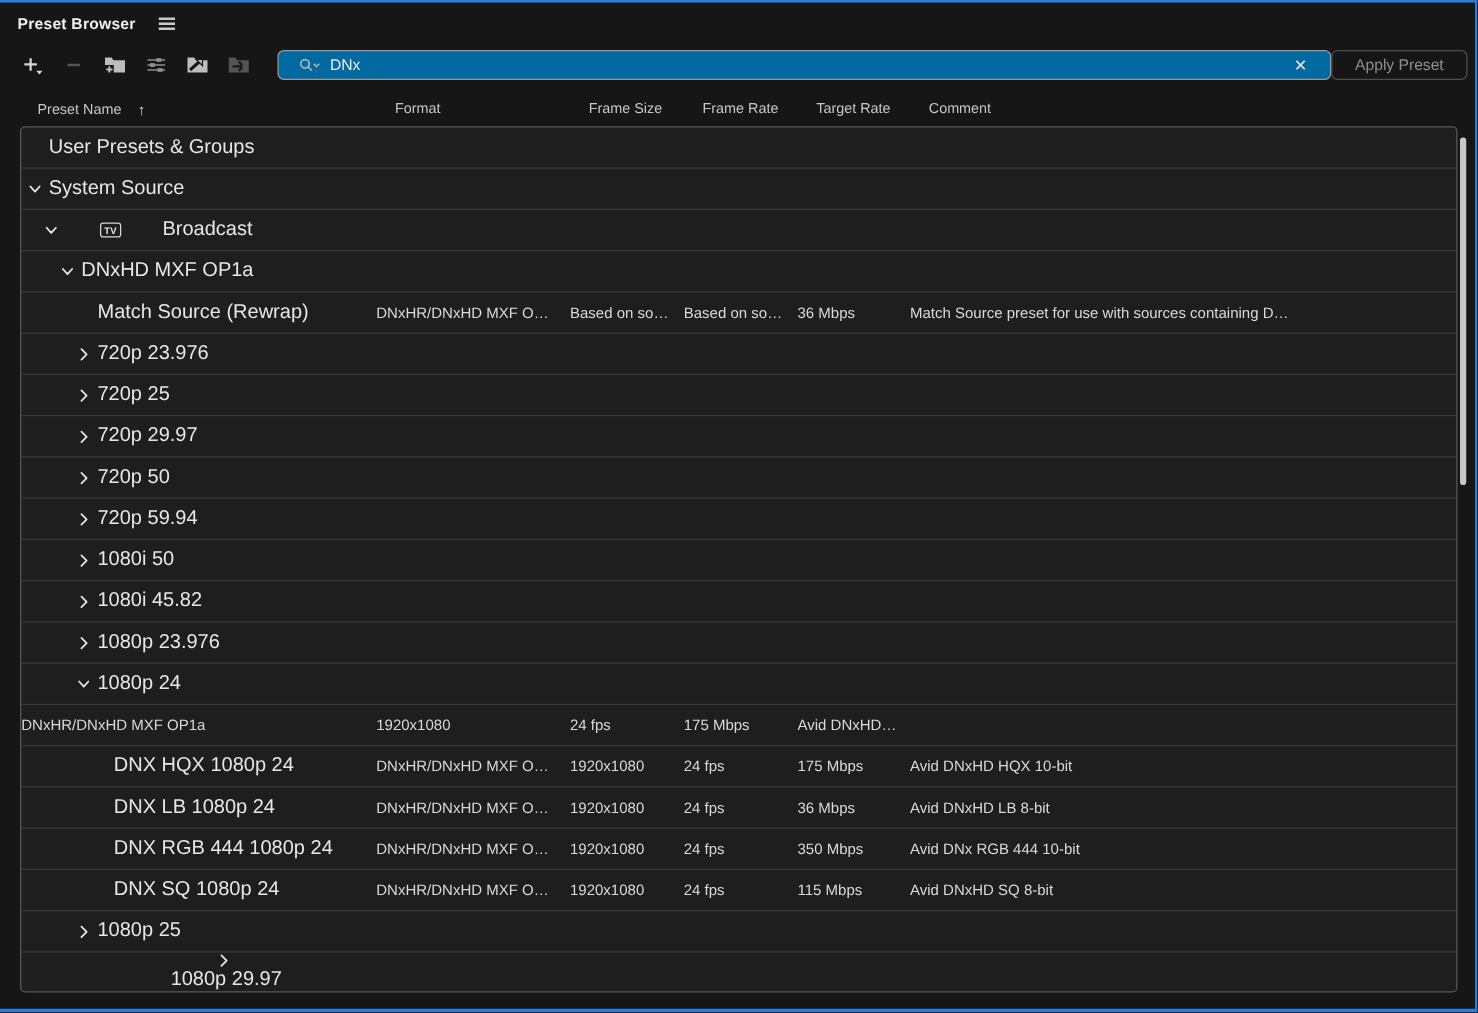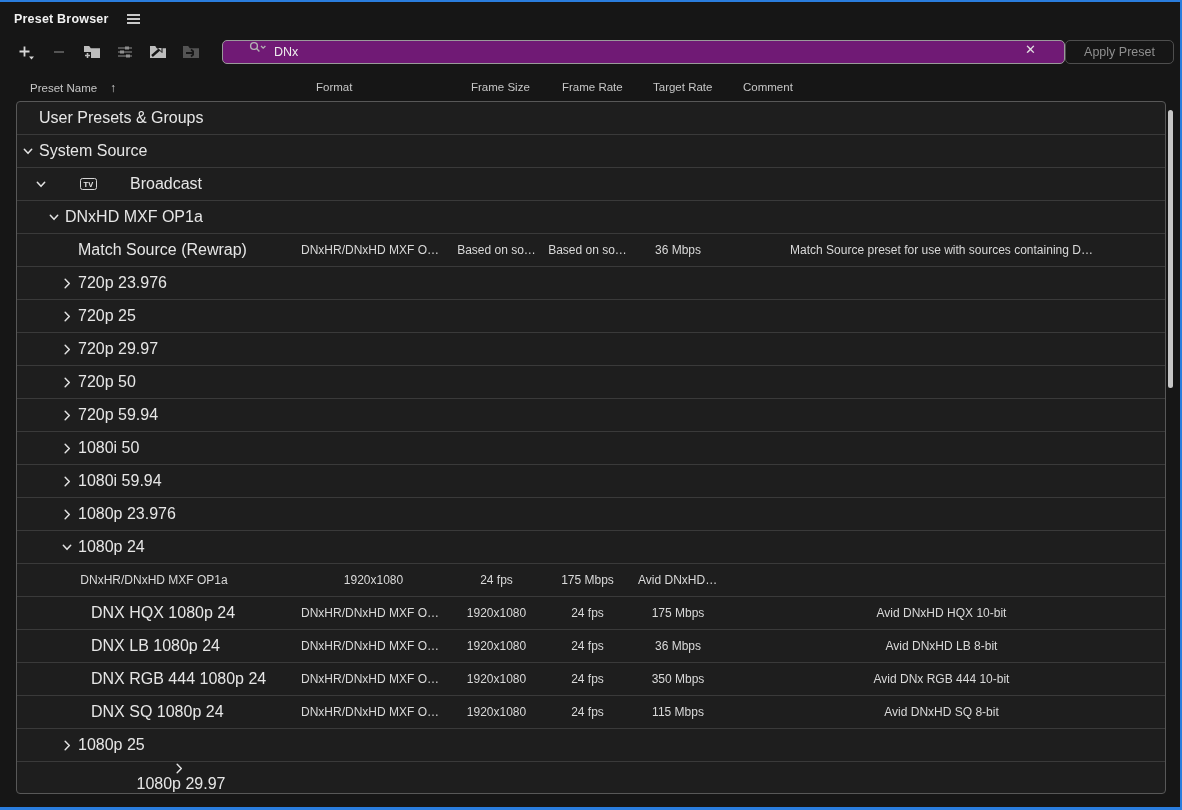--- a/index.html
+++ b/index.html
@@ -18,22 +18,22 @@
   .hamburger { display:flex; flex-direction:column; gap:2.5px; cursor:pointer; padding:2px; }
   .hamburger span { width:13px; height:1.6px; background:#c9c9c9; }
 
   
   .toolbar { display:flex; align-items:center; margin-top:11px; padding-left:14px; height:26px; }
   .tb-btn { width:24px; height:24px; margin-right:9px; display:flex; align-items:center; justify-content:center; cursor:pointer; }
   .tb-btn svg { display:block; }
 
   .search-box {
     margin-left:10px; width:843px; height:24px;
-    background:#701a75; border:1px solid #9a9a9a; border-radius:5px;
-    display:flex; padding:0 26px; gap:7px;
+    background:#0369a1; border:1px solid #9a9a9a; border-radius:5px;
+    display:flex; align-items:center; padding:0 16px; gap:7px;
   }
   .search-box input {
     flex:1; background:transparent; border:none; outline:none;
     color:#ededed; font-size:12.5px; font-family:"Liberation Sans", sans-serif;
   }
   .clear-x { color:#e3e3e3; font-size:13px; cursor:pointer; line-height:1; padding:2px; }
 
   .apply-btn {
     margin-left:0; width:109px; height:24px;
     border:1px solid #4e4e4e; border-radius:5px; background:transparent;
@@ -47,21 +47,21 @@
   .col-headers .hcell { padding-left:16px; white-space:nowrap; }
   .col-headers .hcell.first { padding-left:14px; display:flex; align-items:center; gap:13px; }
   .sort-arrow { font-size:12px; color:#d2d2d2; }
 
   
   .table {
     position:relative; width:1150px; margin-left:16px;
     background:#1e1e1e; border:1px solid #585858; border-radius:4px;
     overflow:hidden;
   }
-  .row { height:33px; align-items:center; border-bottom:1px solid #3a3a3a; cursor:default;text-align:center; }
+  .row { height:33px; align-items:center; border-bottom:1px solid #3a3a3a; cursor:default; }
   .row:last-child { border-bottom:none; height:31px; }
   .cell { font-size:12px; color:#d9d9d9; white-space:nowrap; overflow:hidden; text-overflow:ellipsis; padding-right:10px; }
   .name-cell { display:flex; align-items:center; color:#e6e6e6; overflow:hidden; white-space:nowrap; }
   .chev { width:12px; height:12px; flex:none; margin-right:5px; display:flex; align-items:center; justify-content:center; }
   .chev svg { display:block; }
   .tv-badge {
     flex:none; width:17px; height:12px; margin-right:5px;
     border:1px solid #d6d6d6; border-radius:2.5px;
     font-size:7.5px; font-weight:bold; color:#e8e8e8;
     display:flex; align-items:center; justify-content:center; letter-spacing:.3px;
@@ -322,21 +322,21 @@
           <div class="cell"></div>
           <div class="cell"></div>
         </div>
         <div class="row grid-cols">
           <div class="name-cell" style="padding-left: 44px;">
             <span class="chev">
               <svg width="13" height="13" viewBox="0 0 13 13">
                 <path d="M4.5 2 L9 6.5 L4.5 11" stroke="#e3e3e3" stroke-width="1.6" fill="none" stroke-linecap="round" stroke-linejoin="round"></path>
               </svg>
             </span>
-            <span>1080i 59.94</span>
+            <span>1080i 45.82</span>
           </div>
           <div class="cell"></div>
           <div class="cell"></div>
           <div class="cell"></div>
           <div class="cell"></div>
           <div class="cell"></div>
         </div>
         <div class="row grid-cols">
           <div class="name-cell" style="padding-left: 44px;">
             <span class="chev">

